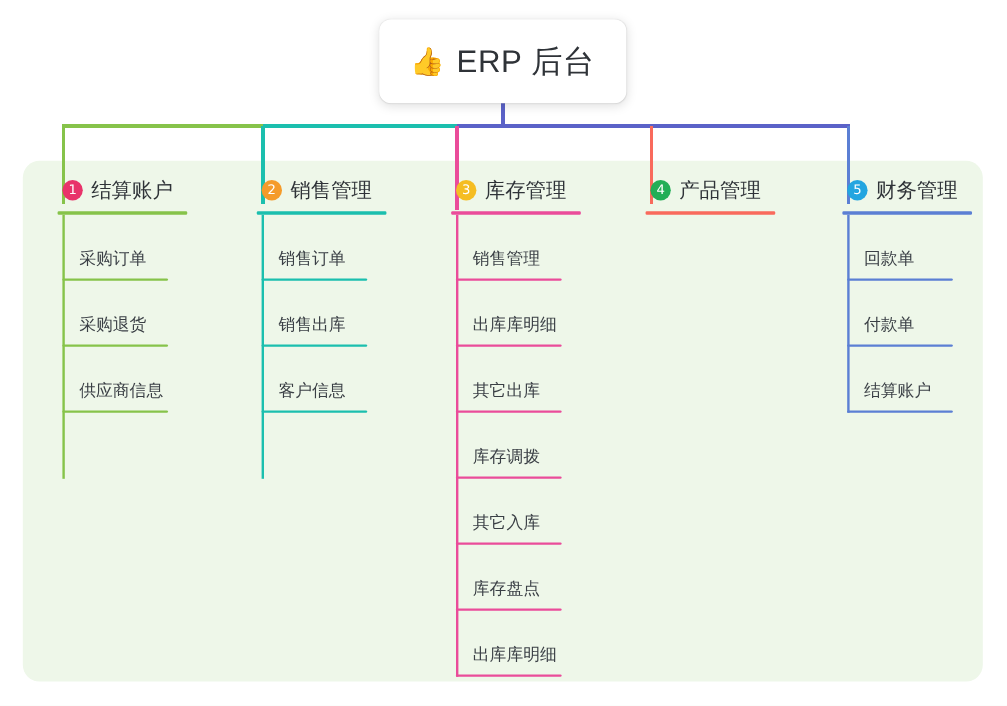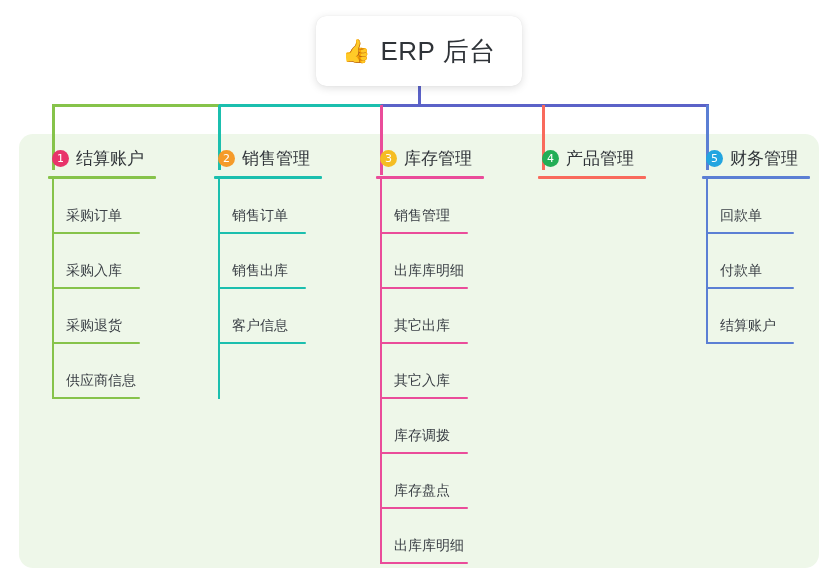--- a/index.html
+++ b/index.html
@@ -180,24 +180,20 @@
           <span class="col-title">结算账户</span>
         </div>
         <div class="head-rule" style="background: rgb(134, 195, 74);"></div>
         <div class="leaves">
           <div class="spine" style="background: rgb(134, 195, 74); height: 220px;"></div>
           <div class="leaf">
             <div class="leaf-label">采购订单</div>
             <div class="leaf-rule" style="background: rgb(134, 195, 74);"></div>
           </div>
           <div class="leaf">
-            <div class="leaf-label">采购入库</div>
-            <div class="leaf-rule" style="background: rgb(134, 195, 74);"></div>
-          </div>
-          <div class="leaf">
             <div class="leaf-label">采购退货</div>
             <div class="leaf-rule" style="background: rgb(134, 195, 74);"></div>
           </div>
           <div class="leaf">
             <div class="leaf-label">供应商信息</div>
             <div class="leaf-rule" style="background: rgb(134, 195, 74);"></div>
           </div>
         </div>
       </div>
       <div class="column" style="left: 196px;">
@@ -236,25 +232,25 @@
           </div>
           <div class="leaf">
             <div class="leaf-label">出库库明细</div>
             <div class="leaf-rule" style="background: rgb(234, 76, 154);"></div>
           </div>
           <div class="leaf">
             <div class="leaf-label">其它出库</div>
             <div class="leaf-rule" style="background: rgb(234, 76, 154);"></div>
           </div>
           <div class="leaf">
+            <div class="leaf-label">库存调拨</div>
+            <div class="leaf-rule" style="background: rgb(234, 76, 154);"></div>
+          </div>
+          <div class="leaf">
             <div class="leaf-label">其它入库</div>
-            <div class="leaf-rule" style="background: rgb(234, 76, 154);"></div>
-          </div>
-          <div class="leaf">
-            <div class="leaf-label">库存调拨</div>
             <div class="leaf-rule" style="background: rgb(234, 76, 154);"></div>
           </div>
           <div class="leaf">
             <div class="leaf-label">库存盘点</div>
             <div class="leaf-rule" style="background: rgb(234, 76, 154);"></div>
           </div>
           <div class="leaf">
             <div class="leaf-label">出库库明细</div>
             <div class="leaf-rule" style="background: rgb(234, 76, 154);"></div>
           </div>

